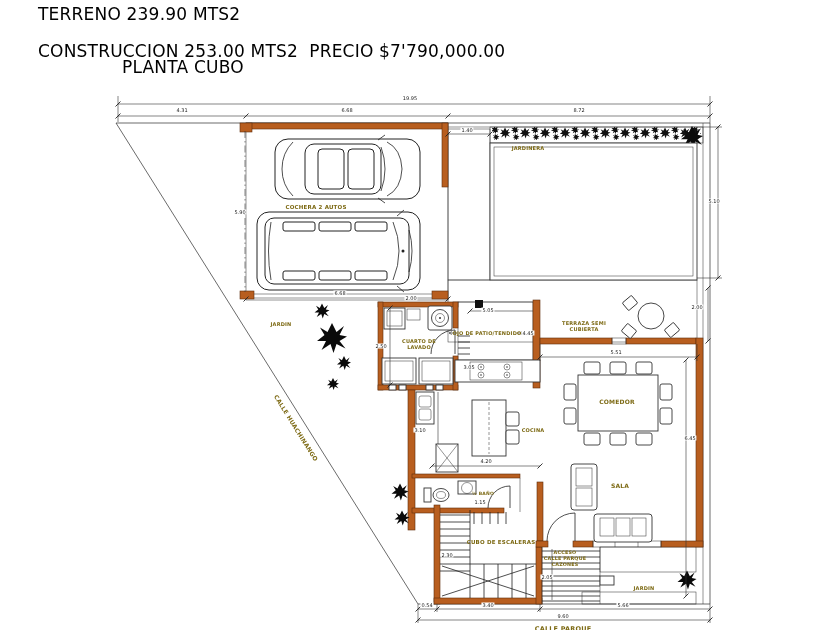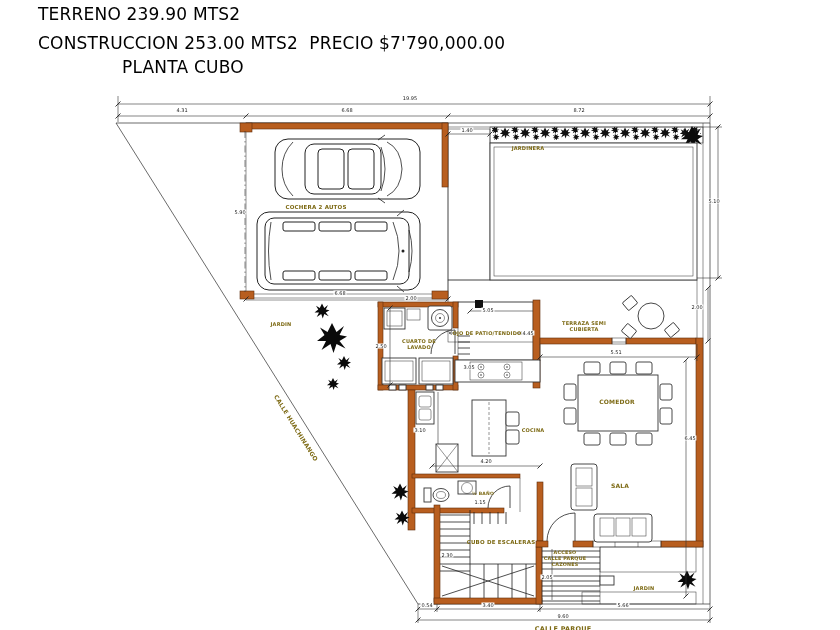--- a/index.html
+++ b/index.html
@@ -1,21 +1,21 @@
 <!DOCTYPE html>
 <html style="--wall: #b85e1f; --olive: #7d6a14; --line: #2b2b2b;"><head>
 <meta charset="utf-8">
 <style>
   :root{ --wall:#b85e1f; --olive:#7d6a14; --line:#2b2b2b; }
   html,body{margin:0;padding:0;background:#fff;}
   #stage{position:relative;width:840px;height:630px;background:#fff;overflow:hidden;
          font-family:"DejaVu Sans",sans-serif;}
   .hdr{position:absolute;color:#000;font-size:17px;letter-spacing:.2px;white-space:pre;}
   #hdr1{left:38px;top:4px;}
-  #hdr2{left:38px;top:33px;text-align:right;}
+  #hdr2{left:38px;top:41px;text-align:right;}
   #title{left:122px;top:57px;}
   .plan-label{position:absolute;font-weight:bold;font-size:6px;line-height:1.25;
               color:var(--olive);letter-spacing:.2px;text-align:center;
               white-space:pre-line;transform:translate(-50%,-50%);}
   .dim-label{position:absolute;font-size:5px;color:#1a1a1a;background:#fff;
              padding:0 1px;line-height:1;transform:translate(-50%,-50%);}
   svg{position:absolute;left:0;top:0;}
   .car{fill:#fff;stroke:#222;stroke-width:1;}
   .thin{fill:none;stroke:#222;stroke-width:.8;}
   .w{fill:var(--wall);stroke:#5f2c0a;stroke-width:.6;}

